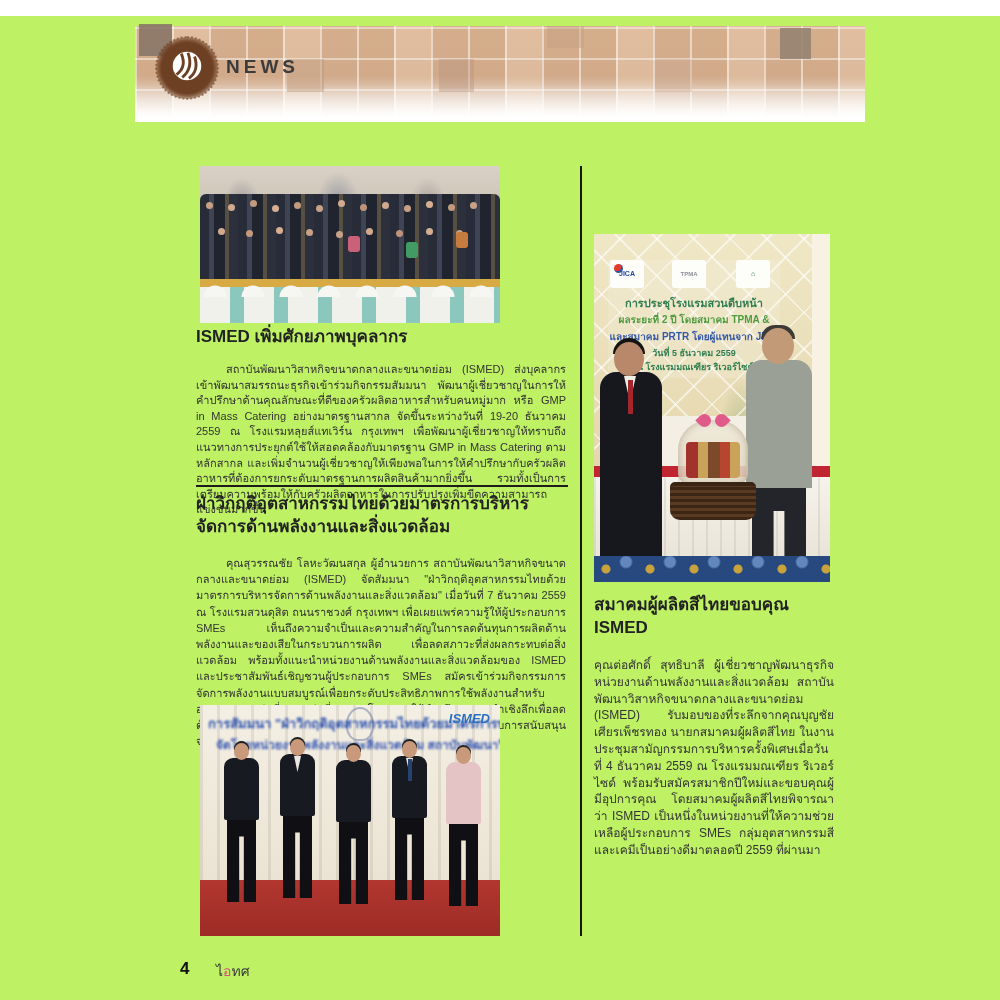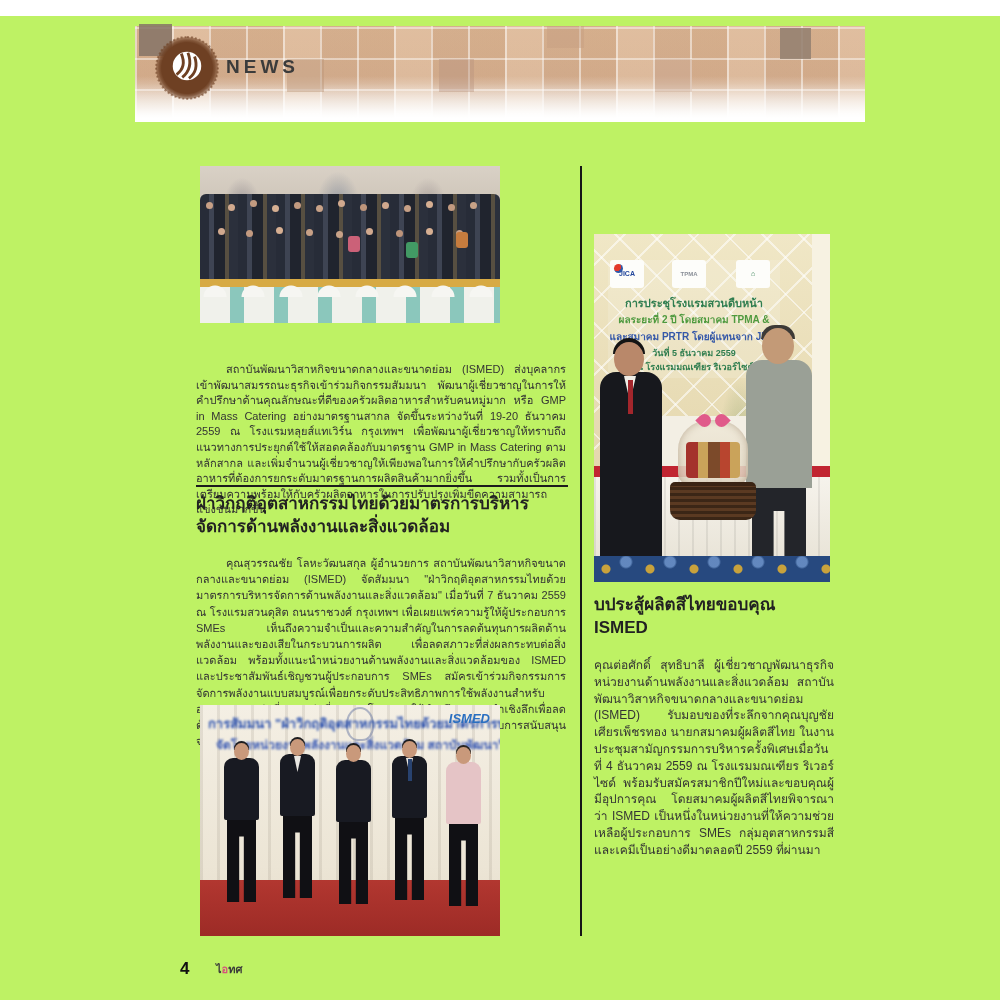--- a/index.html
+++ b/index.html
@@ -156,21 +156,21 @@
   .p3-bow:before,.p3-bow:after{content:"";position:absolute;top:2px;width:13px;height:13px;border-radius:50% 50% 50% 0;
     background:#e05a8a;}
   .p3-bow:before{left:0;transform:rotate(45deg);}
   .p3-bow:after{right:0;border-radius:50% 50% 0 50%;transform:rotate(-45deg);}
   .p3-base{position:absolute;left:0;top:62px;width:86px;height:34px;border-radius:5px 5px 10px 10px;
     background:repeating-linear-gradient(0deg, rgba(0,0,0,.35) 0 3px, rgba(0,0,0,0) 3px 6px),#5b3a22;
     border-top:4px solid #3a2414;}
 
   
   .footer-pagenum{position:absolute;left:180px;top:943px;font-size:17px;font-weight:bold;color:#111;}
-  .footer-brand{position:absolute;left:216px;top:944px;font-size:11px;font-weight:bold;color:#3a3a3a;}
+  .footer-brand{position:absolute;left:216px;top:944px;font-size:14px;font-weight:normal;color:#3a3a3a;}
   .footer-brand .accent{color:#d6527c;}
 </style>
 </head>
 <body>
 
 <div class="page">
 
   <div class="header-band">
     <div class="tile t1"></div>
     <div class="tile t2"></div>
@@ -201,20 +201,21 @@
       <div class="p1-heads"></div>
       <div class="p1-accent p1-a1"></div>
       <div class="p1-accent p1-a2"></div>
       <div class="p1-accent p1-a3"></div>
       <div class="p1-tables"></div>
       <div class="p1-table-strip"></div>
       <div class="p1-scallop"></div>
     </div>
   </div>
 
+  <div class="headline h1">ISMED เพิ่มศักยภาพบุคลากร</div>
   <p class="bodytext b1">สถาบันพัฒนาวิสาหกิจขนาดกลางและขนาดย่อม (ISMED) ส่งบุคลากรเข้าพัฒนาสมรรถนะธุรกิจเข้าร่วมกิจกรรมสัมมนา พัฒนาผู้เชี่ยวชาญในการให้คำปรึกษาด้านคุณลักษณะที่ดีของครัวผลิตอาหารสำหรับคนหมู่มาก หรือ GMP in Mass Catering อย่างมาตรฐานสากล จัดขึ้นระหว่างวันที่ 19-20 ธันวาคม 2559 ณ โรงแรมหลุยส์แทเวิร์น กรุงเทพฯ เพื่อพัฒนาผู้เชี่ยวชาญให้ทราบถึงแนวทางการประยุกต์ใช้ให้สอดคล้องกับมาตรฐาน GMP in Mass Catering ตามหลักสากล และเพิ่มจำนวนผู้เชี่ยวชาญให้เพียงพอในการให้คำปรึกษากับครัวผลิตอาหารที่ต้องการยกระดับมาตรฐานการผลิตสินค้ามากยิ่งขึ้น รวมทั้งเป็นการเตรียมความพร้อมให้กับครัวผลิตอาหารในการปรับปรุงเพิ่มขีดความสามารถแข่งขันมากขึ้น</p>
 
   <div class="headline h2">ฝ่าวิกฤติอุตสาหกรรมไทยด้วยมาตรการบริหารจัดการด้านพลังงานและสิ่งแวดล้อม</div>
   <p class="bodytext b2">คุณสุวรรณชัย โลหะวัฒนสกุล ผู้อำนวยการ สถาบันพัฒนาวิสาหกิจขนาดกลางและขนาดย่อม (ISMED) จัดสัมมนา "ฝ่าวิกฤติอุตสาหกรรมไทยด้วยมาตรการบริหารจัดการด้านพลังงานและสิ่งแวดล้อม" เมื่อวันที่ 7 ธันวาคม 2559 ณ โรงแรมสวนดุสิต ถนนราชวงศ์ กรุงเทพฯ เพื่อเผยแพร่ความรู้ให้ผู้ประกอบการ SMEs เห็นถึงความจำเป็นและความสำคัญในการลดต้นทุนการผลิตด้านพลังงานและของเสียในกระบวนการผลิต เพื่อลดสภาวะที่ส่งผลกระทบต่อสิ่งแวดล้อม พร้อมทั้งแนะนำหน่วยงานด้านพลังงานและสิ่งแวดล้อมของ ISMED และประชาสัมพันธ์เชิญชวนผู้ประกอบการ SMEs สมัครเข้าร่วมกิจกรรมการจัดการพลังงานแบบสมบูรณ์เพื่อยกระดับประสิทธิภาพการใช้พลังงานสำหรับอุตสาหกรรม รุ่นที่ 12 (กลุ่มที่ 2) และโครงการให้คำปรึกษาแนะนำเชิงลึกเพื่อลดต้นทุนเพิ่มผลิตภาพในอุตสาหกรรมภาคกลาง ซึ่ง ISMED ได้รับการสนับสนุนจากกรมส่งเสริมอุตสาหกรรม กระทรวงอุตสาหกรรม</p>
 
   <div class="photo photo2">
     <div class="p2-curtain"></div>
     <div class="p2-crest"></div>
     <div class="p2-banner l1">การสัมมนา "ฝ่าวิกฤติอุตสาหกรรมไทยด้วยมาตรการบริหารจัดการด้านพลังงาน</div>
     <div class="p2-banner l2">จัดโดยหน่วยงานพลังงานและสิ่งแวดล้อม สถาบันพัฒนาวิสาหกิจขนาดกลางและขนาดย่อม</div>
@@ -287,21 +288,21 @@
     <div class="p3-basket">
       <div class="p3-cello"></div>
       <div class="p3-items"></div>
       <div class="p3-bow"></div>
       <div class="p3-base"></div>
     </div>
     <div class="p3-carpet"></div>
   </div>
 
   <div class="headline h3">
-    <span>บประสู้ผลิตสีไทยขอบคุณ</span><br>
+    <span>สมาคมผู้ผลิตสีไทยขอบคุณ</span><br>
     <span>ISMED</span>
   </div>
   <p class="bodytext b3">คุณต่อศักดิ์ สุทธิบาลี ผู้เชี่ยวชาญพัฒนาธุรกิจ หน่วยงานด้านพลังงานและสิ่งแวดล้อม สถาบันพัฒนาวิสาหกิจขนาดกลางและขนาดย่อม (ISMED) รับมอบของที่ระลึกจากคุณบุญชัย เศียรเพ็ชรทอง นายกสมาคมผู้ผลิตสีไทย ในงานประชุมสามัญกรรมการบริหารครั้งพิเศษเมื่อวันที่ 4 ธันวาคม 2559 ณ โรงแรมมณเฑียร ริเวอร์ไซด์ พร้อมรับสมัครสมาชิกปีใหม่และขอบคุณผู้มีอุปการคุณ โดยสมาคมผู้ผลิตสีไทยพิจารณาว่า ISMED เป็นหนึ่งในหน่วยงานที่ให้ความช่วยเหลือผู้ประกอบการ SMEs กลุ่มอุตสาหกรรมสีและเคมีเป็นอย่างดีมาตลอดปี 2559 ที่ผ่านมา</p>
 
   <div class="footer-pagenum">4</div>
   <div class="footer-brand"><span>ไ</span><span class="accent">อ</span><span>ทศ</span></div>
 
 </div>
 
 </body></html>

